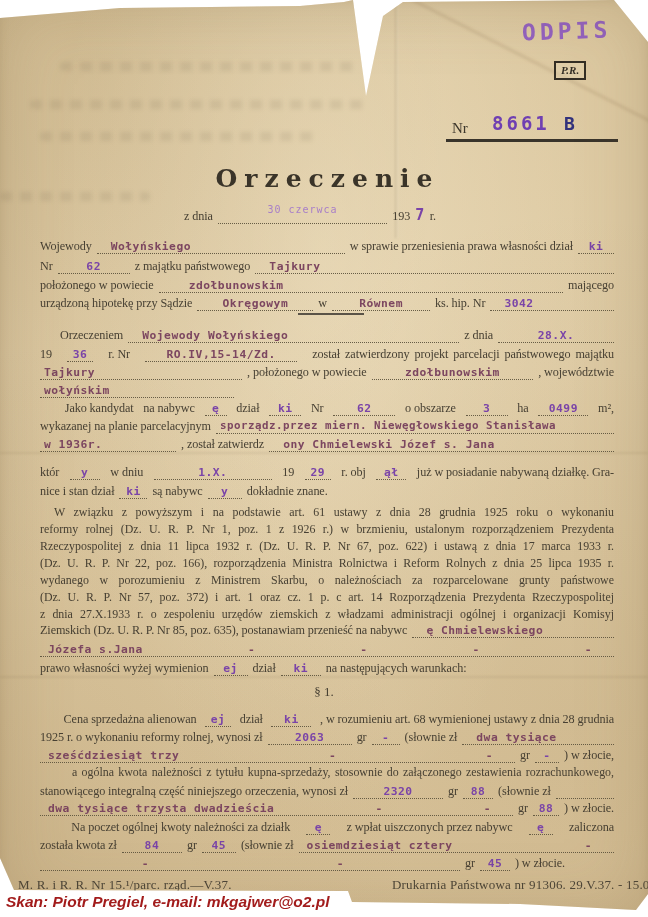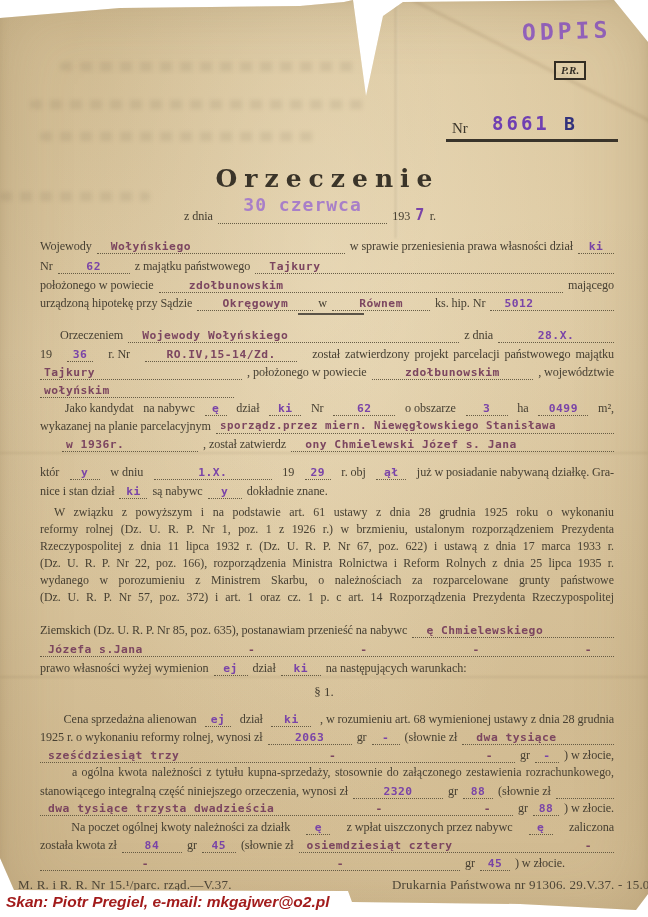--- a/index.html
+++ b/index.html
@@ -46,21 +46,21 @@
   .prbox{position:absolute;left:554px;top:61px;border:2px solid #332e25;padding:1px 5px 2px;
       font-style:italic;font-weight:700;font-size:11px;color:#332e25;background:rgba(232,218,184,.35);}
   .nr-label{position:absolute;left:452px;top:120px;font-size:15px;color:#3c362b;}
   .nr-value{position:absolute;left:492px;top:112px;font-family:"DejaVu Sans Mono",monospace;
       font-weight:700;font-size:19px;letter-spacing:3px;color:#6f3fb2;}
   .nr-suffix{position:absolute;left:564px;top:113px;font-family:"DejaVu Sans Mono",monospace;
       font-weight:700;font-size:18px;color:#32327c;}
   .nr-rule{position:absolute;left:446px;top:139px;width:172px;height:2.5px;background:#39342b;}
   .title{position:absolute;top:164px;left:0;right:0;text-align:center;font-family:"DejaVu Serif",serif;
       font-weight:700;font-size:25px;letter-spacing:7px;text-indent:7px;color:#3a3429;}
-  .date-stamp{font-family:"DejaVu Sans Mono",monospace;font-weight:700;color:#a87fc8;font-size:18px;
+  .date-stamp{font-family:"DejaVu Sans Mono",monospace;font-weight:400;color:#a87fc8;font-size:10px;
       letter-spacing:1px;position:relative;top:-8px;white-space:pre;}
   .divider{position:absolute;left:298px;top:313px;width:66px;height:2px;background:#5a5347;}
   .sec{position:absolute;top:684px;left:0;right:0;text-align:center;font-size:13px;color:#474033;}
   .foot{position:absolute;font-size:13px;color:#4b4437;letter-spacing:.2px;white-space:pre;}
   .credit{position:absolute;left:6px;top:893px;font-family:"Liberation Sans",sans-serif;
       font-style:italic;font-weight:700;font-size:15.5px;color:#a21c1c;white-space:pre;}
   .dash-row{display:flex;justify-content:space-between;width:100%;padding:0 22px 0 8px;align-items:center;}
 </style>
 </head>
 <body>
@@ -126,21 +126,21 @@
       <span class="pt">urządzoną hipotekę przy Sądzie</span>
       <span class="fill" style="width:116px;">
           <span class="tv">Okręgowym</span>
         </span>
       <span class="pt">w</span>
       <span class="fill" style="width:98px;">
           <span class="tv">Równem</span>
         </span>
       <span class="pt">ks. hip. Nr</span>
       <span class="fill grow tl">
-          <span class="tv pv">5012</span>
+          <span class="tv pv">3042</span>
         </span>
     </div>
     <div class="divider"></div>
 
     <div class="ln" style="top:327px;">
       <span class="ind"></span>
       <span class="pt">Orzeczeniem</span>
       <span class="fill grow tl">
           <span class="tv">Wojewody Wołyńskiego</span>
         </span>
@@ -201,21 +201,21 @@
         </span>
       <span class="pt">m²,</span>
     </div>
     <div class="ln" style="top:418px;">
       <span class="pt">wykazanej na planie parcelacyjnym</span>
       <span class="fill grow tl" style="padding-left:4px;">
           <span class="tv" style="font-size:10.8px;">sporządz.przez miern. Niewęgłowskiego Stanisława</span>
         </span>
     </div>
     <div class="ln" style="top:436px;">
-      <span class="fill tl" style="width:132px;padding-left:4px;margin-left:22px;">
+      <span class="fill tl" style="width:132px;padding-left:4px;">
           <span class="tv">w 1936r.</span>
         </span>
       <span class="pt">, został zatwierdz</span>
       <span class="fill grow tl">
           <span class="tv">ony Chmielewski Józef s. Jana</span>
         </span>
     </div>
 
     <div class="ln sb" style="top:464px;">
       <span class="pt">któr</span>
@@ -247,20 +247,21 @@
         </span>
       <span class="pt">dokładnie znane.</span>
     </div>
 
     <div class="jl" style="top:505px;text-indent:14px;">W związku z powyższym i na podstawie art. 61 ustawy z dnia 28 grudnia 1925 roku o wykonaniu</div>
     <div class="jl" style="top:522px;">reformy rolnej (Dz. U. R. P. Nr 1, poz. 1 z 1926 r.) w brzmieniu, ustalonym rozporządzeniem Prezydenta</div>
     <div class="jl" style="top:539px;">Rzeczypospolitej z dnia 11 lipca 1932 r. (Dz. U. R. P. Nr 67, poz. 622) i ustawą z dnia 17 marca 1933 r.</div>
     <div class="jl" style="top:556px;">(Dz. U. R. P. Nr 22, poz. 166), rozporządzenia Ministra Rolnictwa i Reform Rolnych z dnia 25 lipca 1935 r.</div>
     <div class="jl" style="top:573px;">wydanego w porozumieniu z Ministrem Skarbu, o należnościach za rozparcelowane grunty państwowe</div>
     <div class="jl" style="top:590px;">(Dz. U. R. P. Nr 57, poz. 372) i art. 1 oraz cz. 1 p. c art. 14 Rozporządzenia Prezydenta Rzeczypospolitej</div>
+    <div class="jl" style="top:607px;">z dnia 27.X.1933 r. o zespoleniu urzędów ziemskich z władzami administracji ogólnej i organizacji Komisyj</div>
     <div class="ln" style="top:622px;">
       <span class="pt">Ziemskich (Dz. U. R. P. Nr 85, poz. 635), postanawiam przenieść na nabywc</span>
       <span class="fill grow tl">
           <span class="tv">ę Chmielewskiego</span>
         </span>
     </div>
     <div class="ln" style="top:641px;">
       <span class="fill grow">
         <span class="dash-row">
           <span class="tv">Józefa s.Jana</span>

